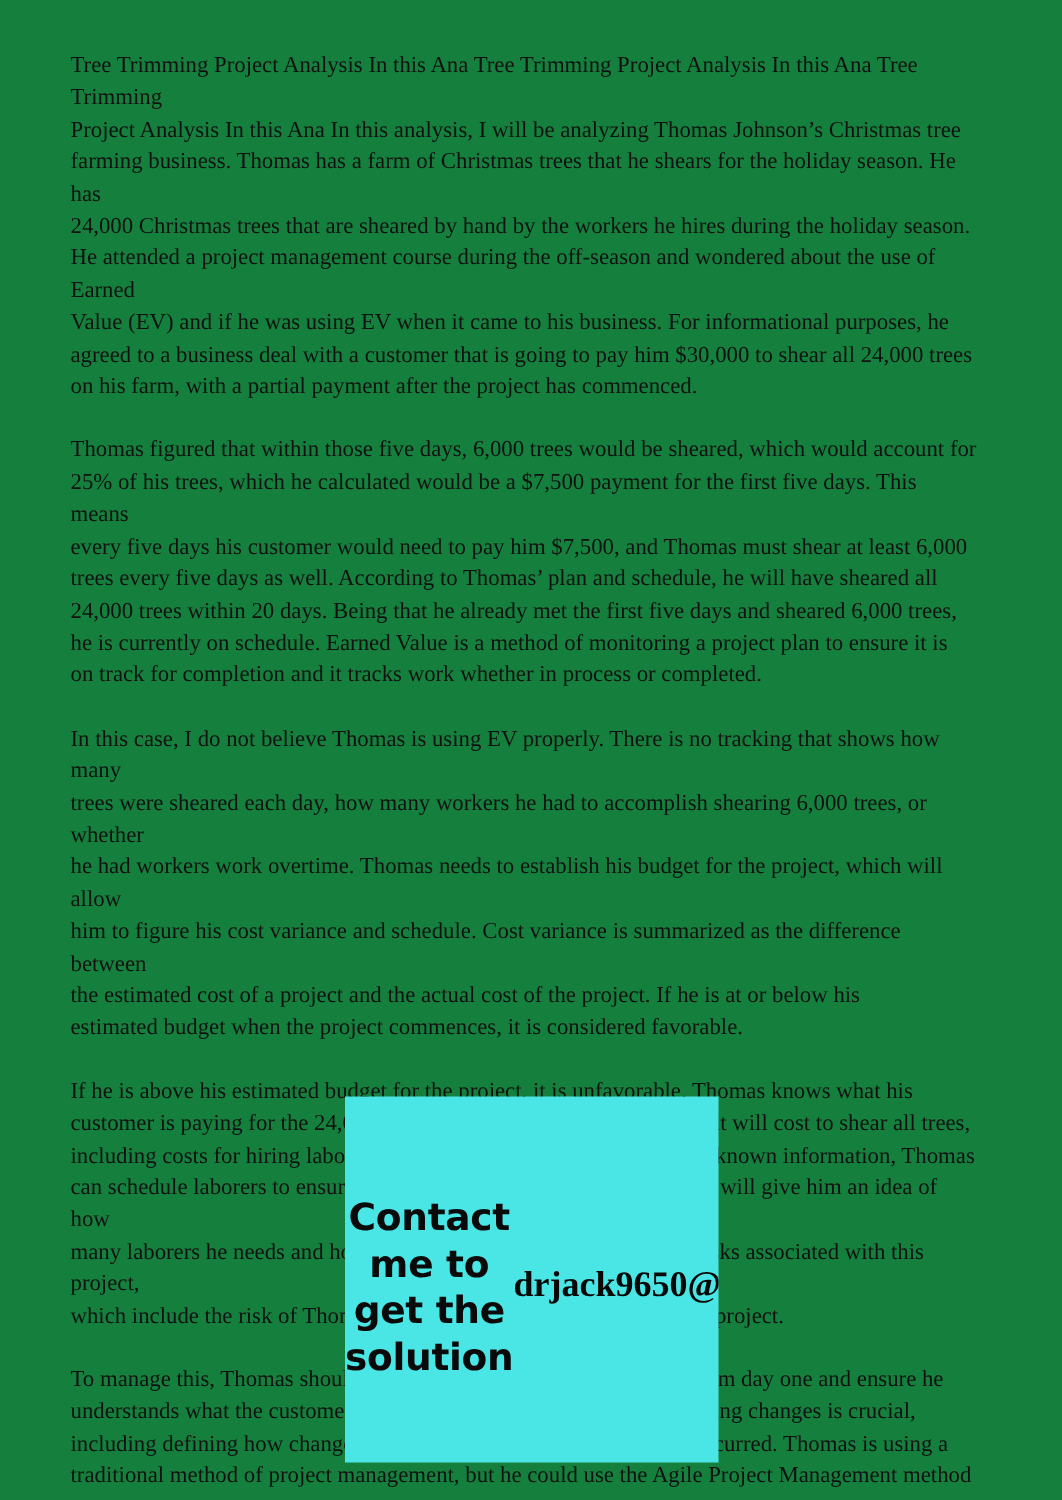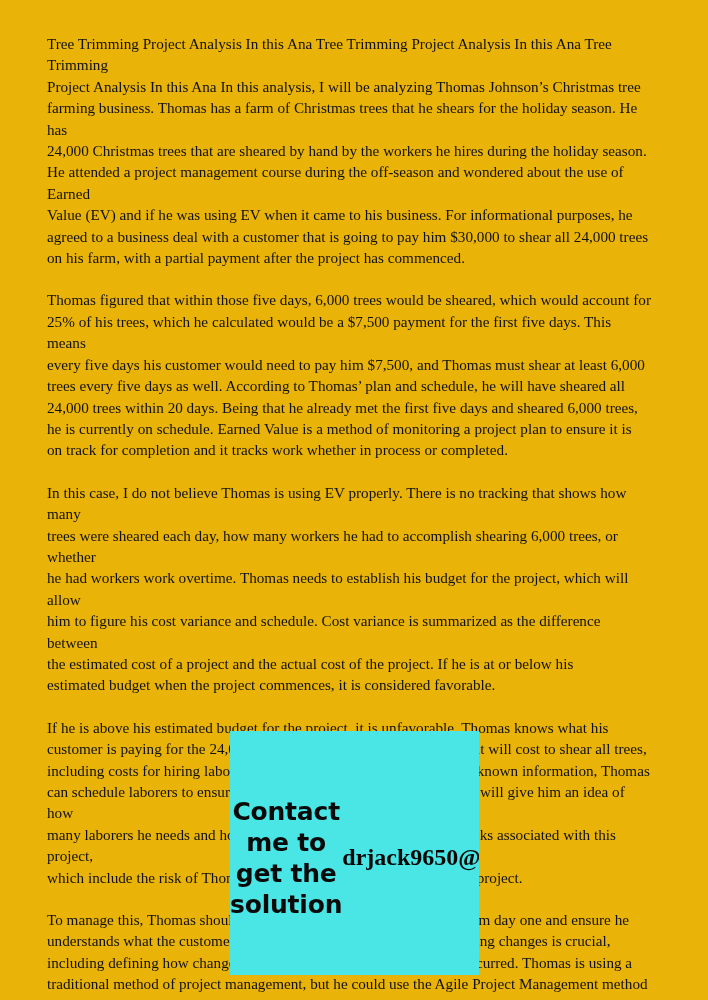--- a/index.html
+++ b/index.html
@@ -4,21 +4,21 @@
 <style>
   html, body {
     margin: 0;
     padding: 0;
     background: #ffffff;
   }
   .page {
     position: relative;
     width: 708px;
     height: 1000px;
-    background: #eab308;
+    background: #15803d;
     overflow: hidden;
     font-family: "Liberation Serif", "DejaVu Serif", serif;
     text-decoration: underline;
   }
   .doc-body {
     position: absolute;
     left: 47px;
     top: 33px;
     width: 606px;
   }

